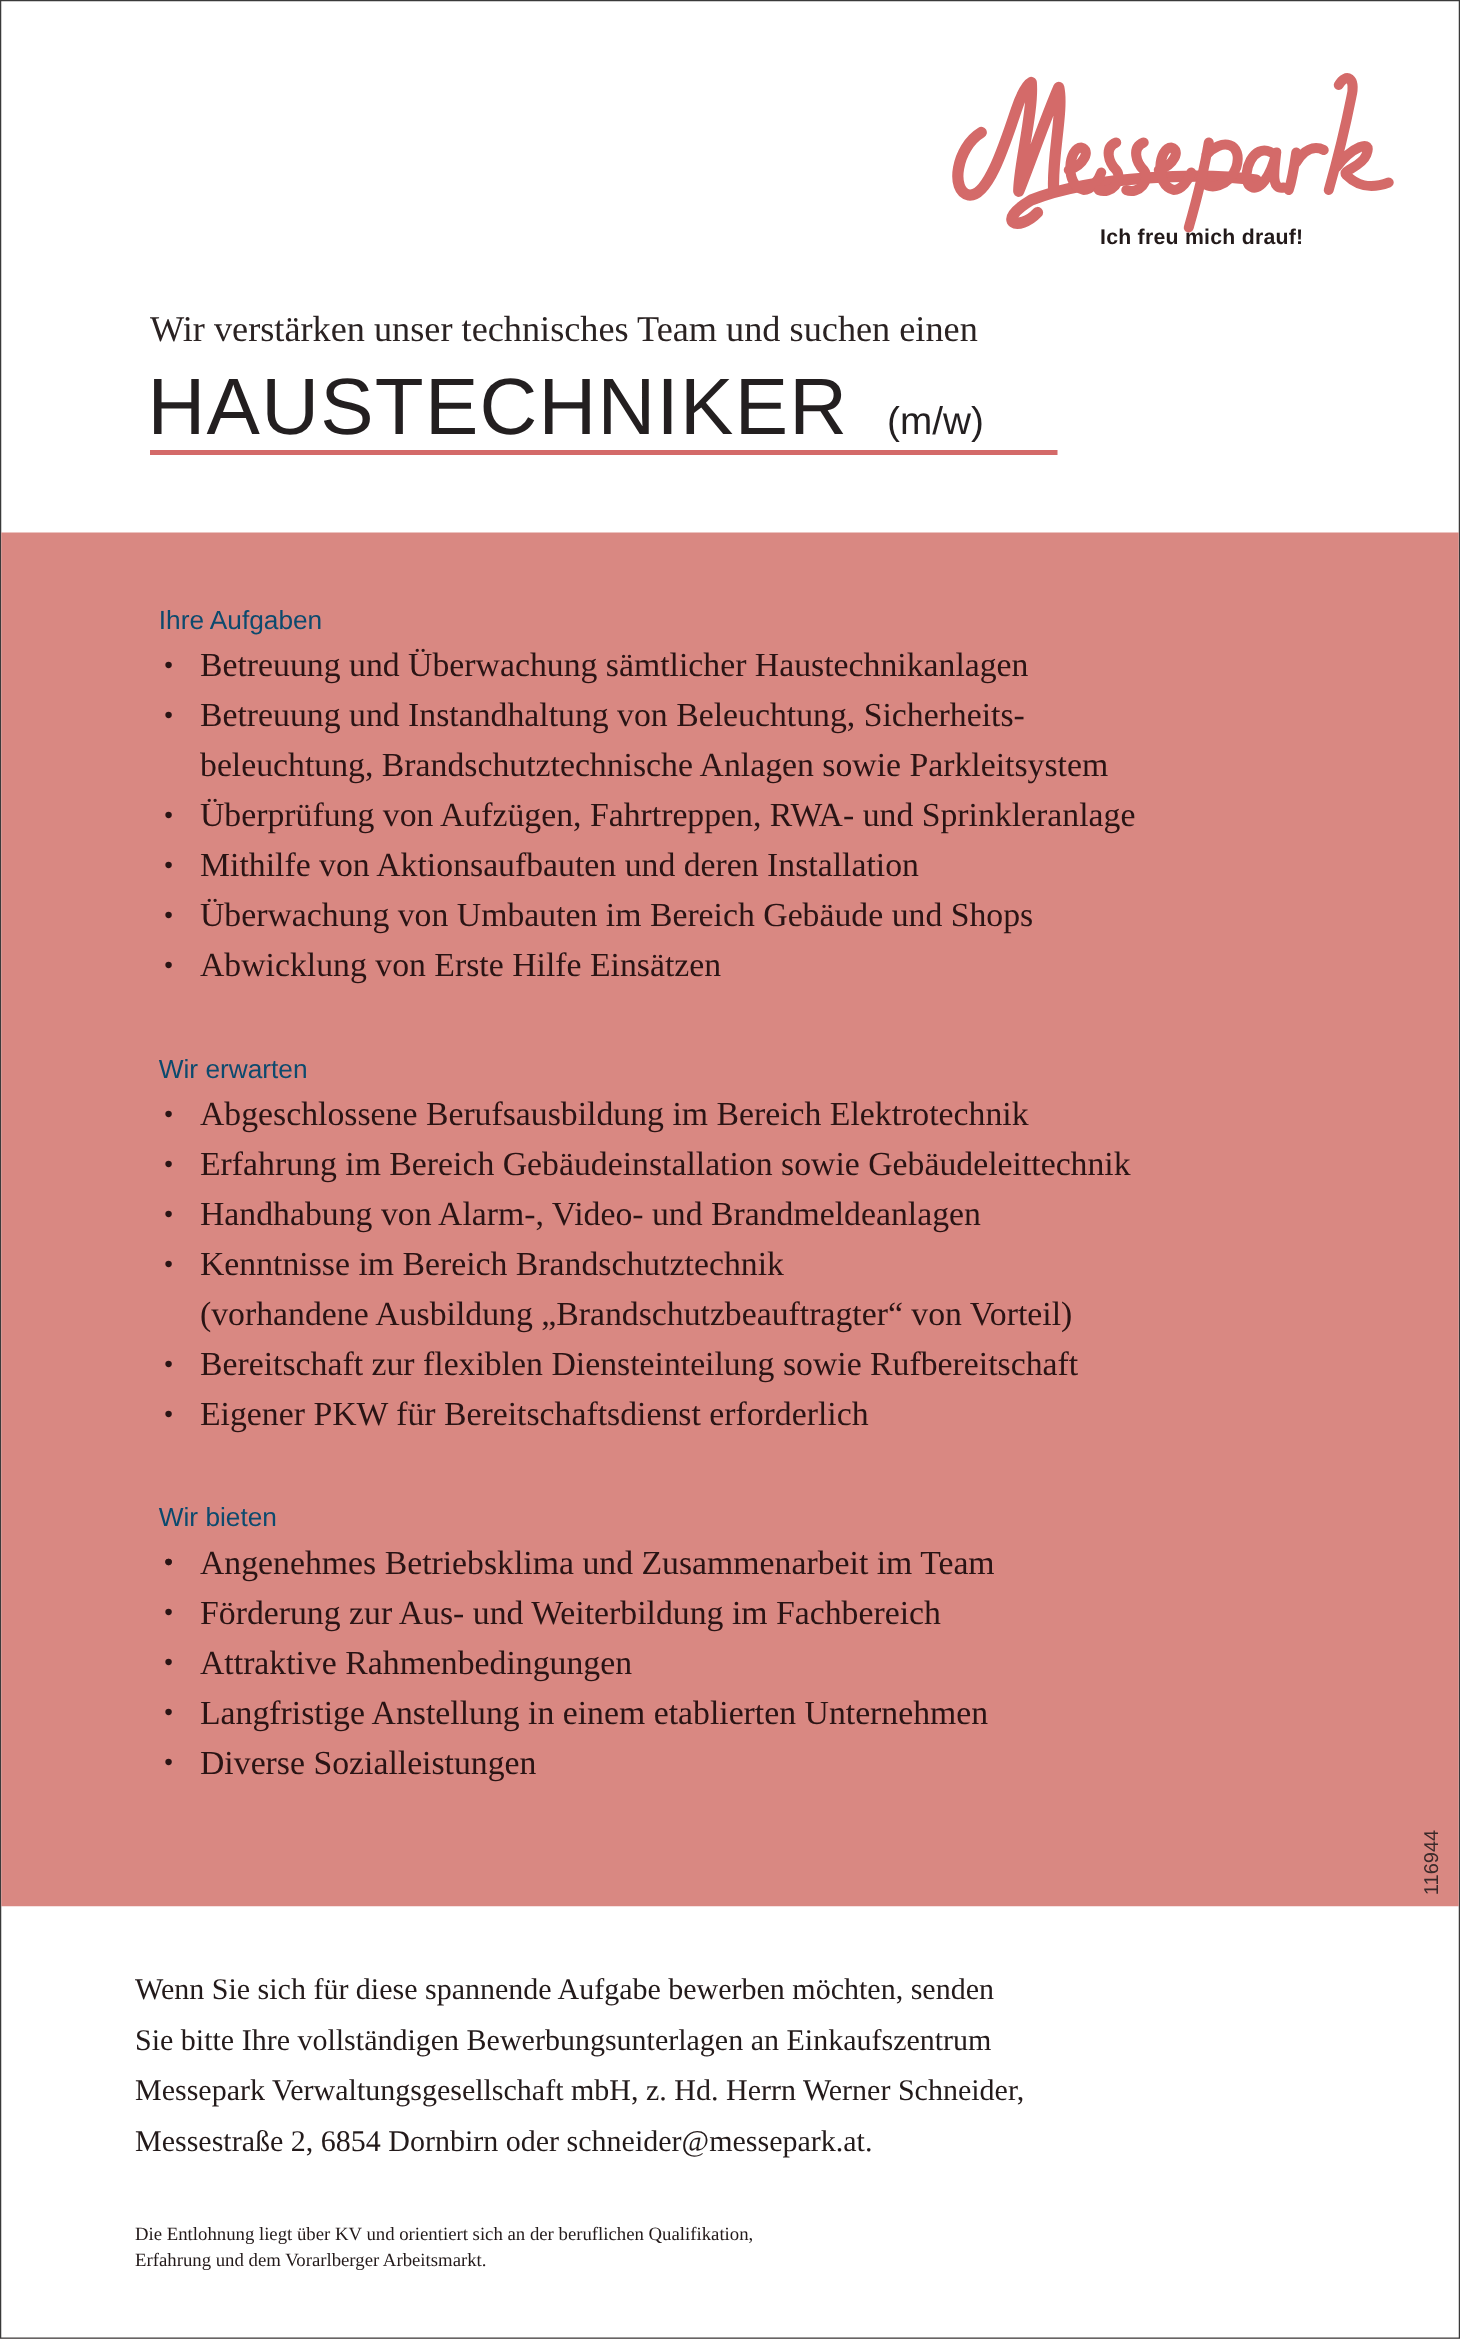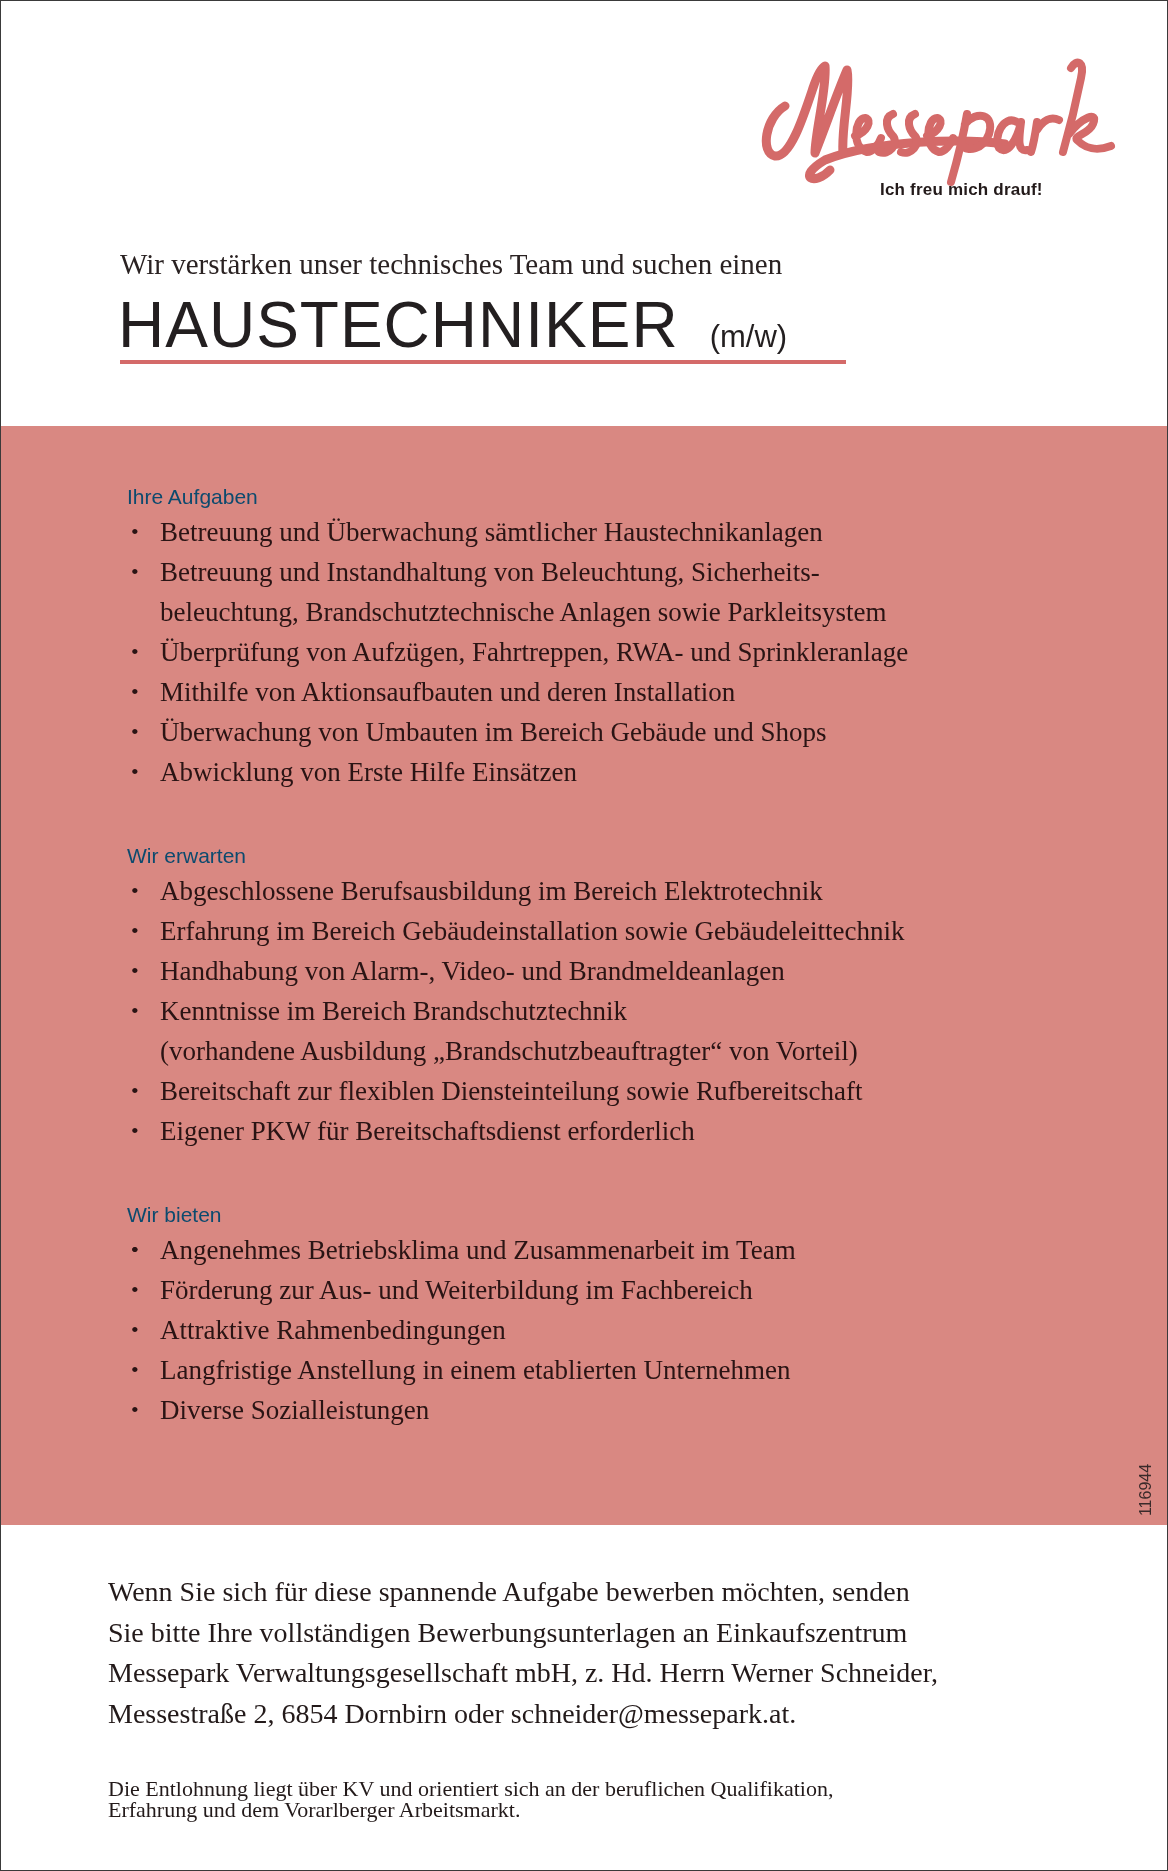--- a/index.html
+++ b/index.html
@@ -51,25 +51,25 @@
   .vid {
     position: absolute; left: 1136px; top: 1460px; width: 20px; height: 60px;
   }
   .vid span {
     position: absolute; left: 50%; top: 50%;
     transform: translate(-50%, -50%) rotate(-90deg);
     font-family: "Liberation Sans", "DejaVu Sans", sans-serif; font-size: 16px;
     color: #3a2a2a; white-space: nowrap;
   }
   .contact {
-    position: absolute; left: 108px; top: 1572px; font-size: 28px; line-height: 40.5px;
+    position: absolute; left: 108px; top: 1572px; font-size: 24px; line-height: 40.5px;
     color: #231a1a; white-space: nowrap;
   }
   .fine {
-    position: absolute; left: 108px; top: 1778px; font-size: 22px; line-height: 21px;
+    position: absolute; left: 108px; top: 1778px; font-size: 15px; line-height: 21px;
     color: #231a1a; white-space: nowrap;
   }
 </style>
 </head>
 <body>
 
 <div class="frame"></div>
 
 <div class="logo">
   <svg width="365" height="140" viewBox="0 0 365 140">

